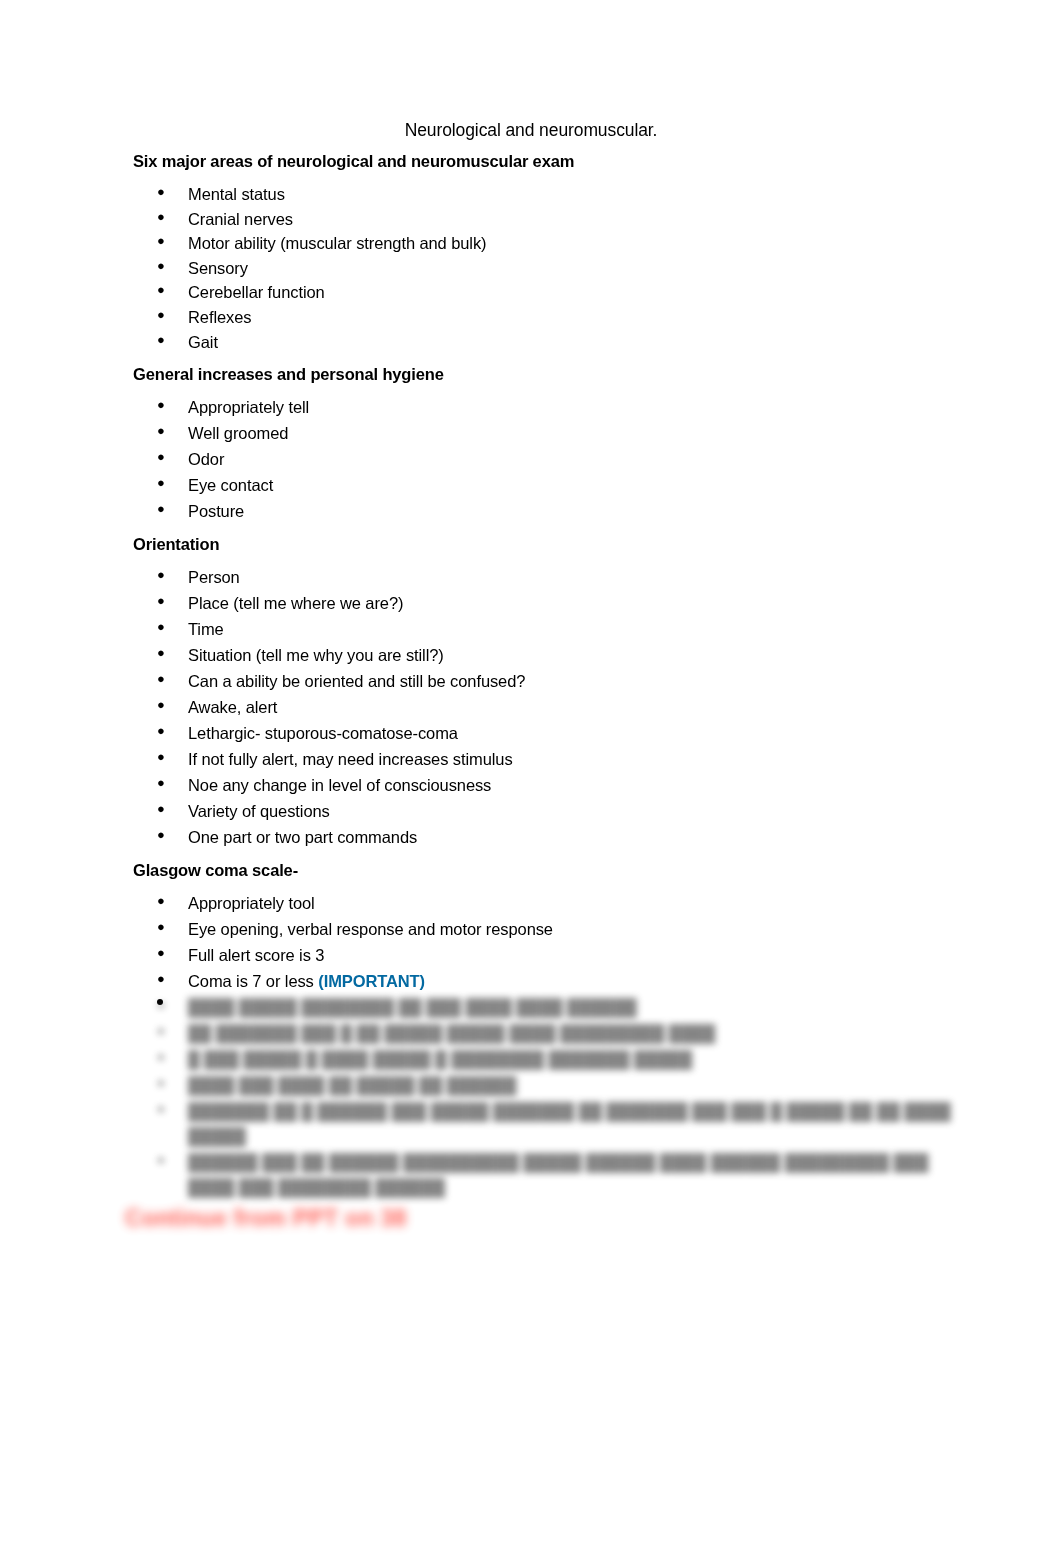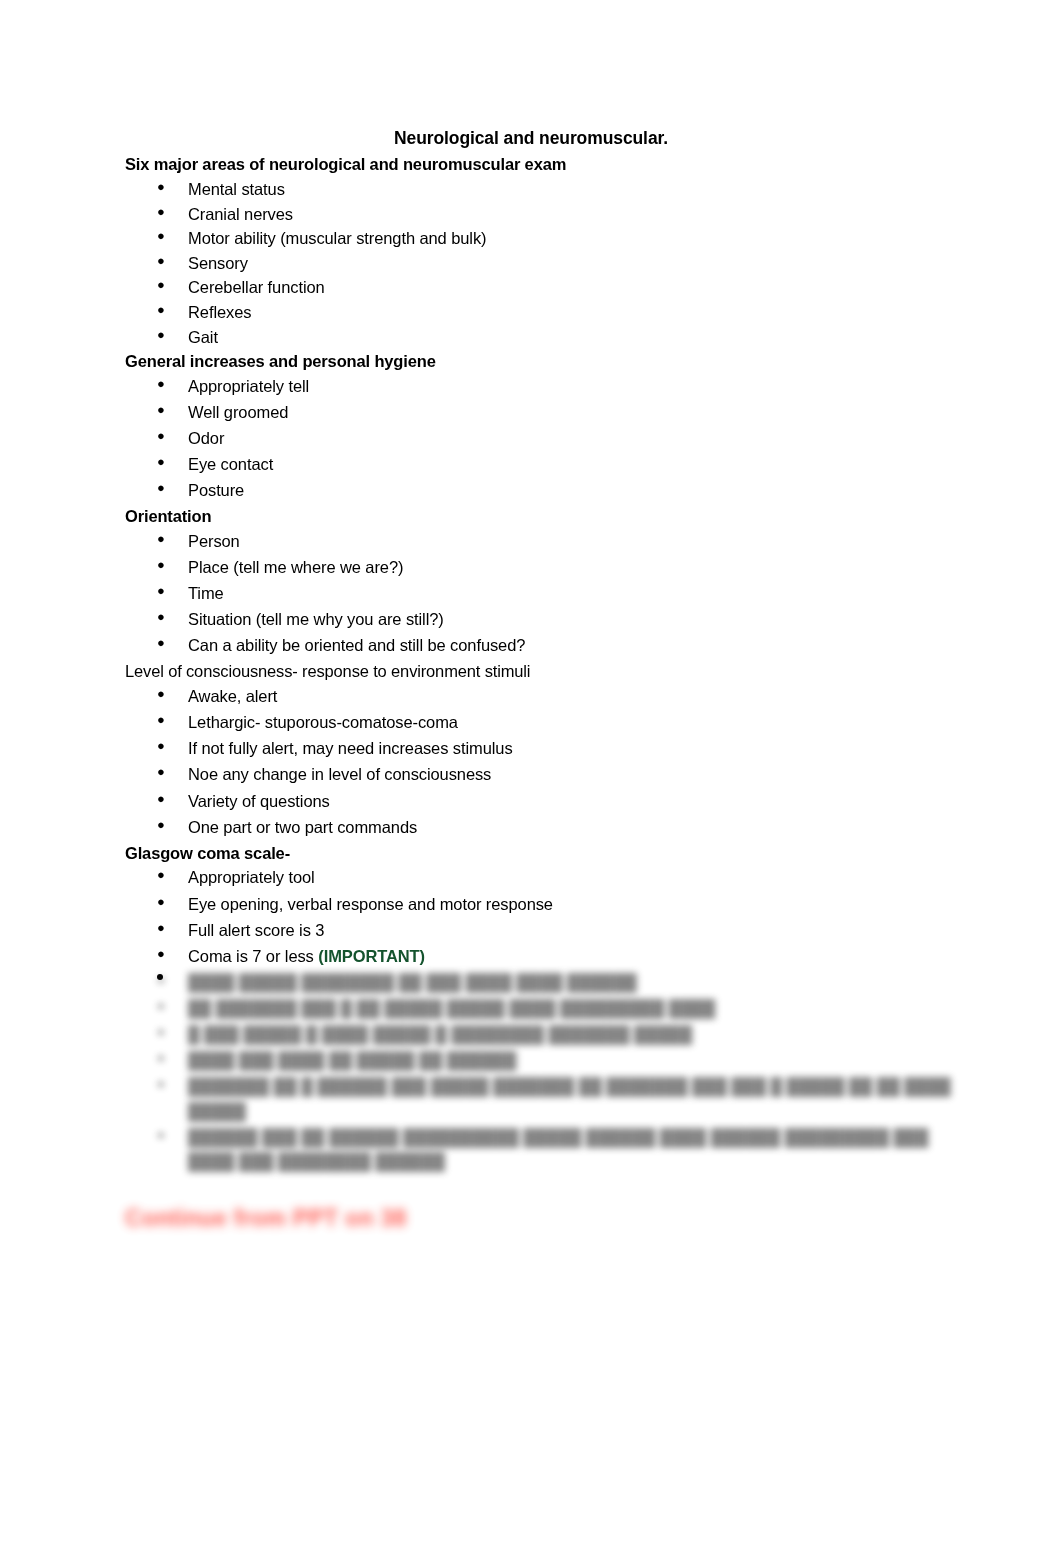--- a/index.html
+++ b/index.html
@@ -20,32 +20,32 @@
     overflow: hidden;
   }
   .content {
     position: absolute;
     left: 125px;
     top: 119px;
     width: 830px;
   }
   .doc-title {
     font-size: 17.5px;
-    font-weight: bold;
+    font-weight: normal;
     text-align: center;
     letter-spacing: -0.1px;
-    margin: 8px 0 3px 0;
+    margin: 0 0 3px 0;
     line-height: 1.28;
     padding-right: 18px;
   }
   .heading {
     font-size: 16.5px;
     font-weight: bold;
     line-height: 1.5;
-    margin: 0;
+    margin: 8px;
     letter-spacing: -0.15px;
   }
   .heading.regular {
     font-weight: normal;
   }
   ul.bullets {
     list-style: none;
     margin: 0;
     padding: 0;
   }
@@ -61,21 +61,21 @@
     position: absolute;
     left: 32px;
     top: 0;
     font-size: 13px;
     line-height: 1.49;
   }
   ul.bullets.spaced > li {
     margin-bottom: 1.5px;
   }
   .important {
-    color: #14532d;
+    color: #0369a1;
     font-weight: bold;
   }
   
   .redacted-block {
     position: relative;
     filter: blur(3.6px);
     opacity: 0.62;
     margin-top: 1px;
   }
   .redacted-block ul.bullets > li {
@@ -136,21 +136,20 @@
 
     <div class="heading">Orientation</div>
     <ul class="bullets spaced">
       <li><span class="bullet-dot">●</span><span>Person</span></li>
       <li><span class="bullet-dot">●</span><span>Place (tell me where we are?)</span></li>
       <li><span class="bullet-dot">●</span><span>Time</span></li>
       <li><span class="bullet-dot">●</span><span>Situation (tell me why you are still?)</span></li>
       <li><span class="bullet-dot">●</span><span>Can a ability be oriented and still be confused?</span></li>
     </ul>
 
-    <div class="heading regular">Level of consciousness- response to environment stimuli</div>
     <ul class="bullets spaced">
       <li><span class="bullet-dot">●</span><span>Awake, alert</span></li>
       <li><span class="bullet-dot">●</span><span>Lethargic- stuporous-comatose-coma</span></li>
       <li><span class="bullet-dot">●</span><span>If not fully alert, may need increases stimulus</span></li>
       <li><span class="bullet-dot">●</span><span>Noe any change in level of consciousness</span></li>
       <li><span class="bullet-dot">●</span><span>Variety of questions</span></li>
       <li><span class="bullet-dot">●</span><span>One part or two part commands</span></li>
     </ul>
 
     <div class="heading">Glasgow coma scale-</div>

